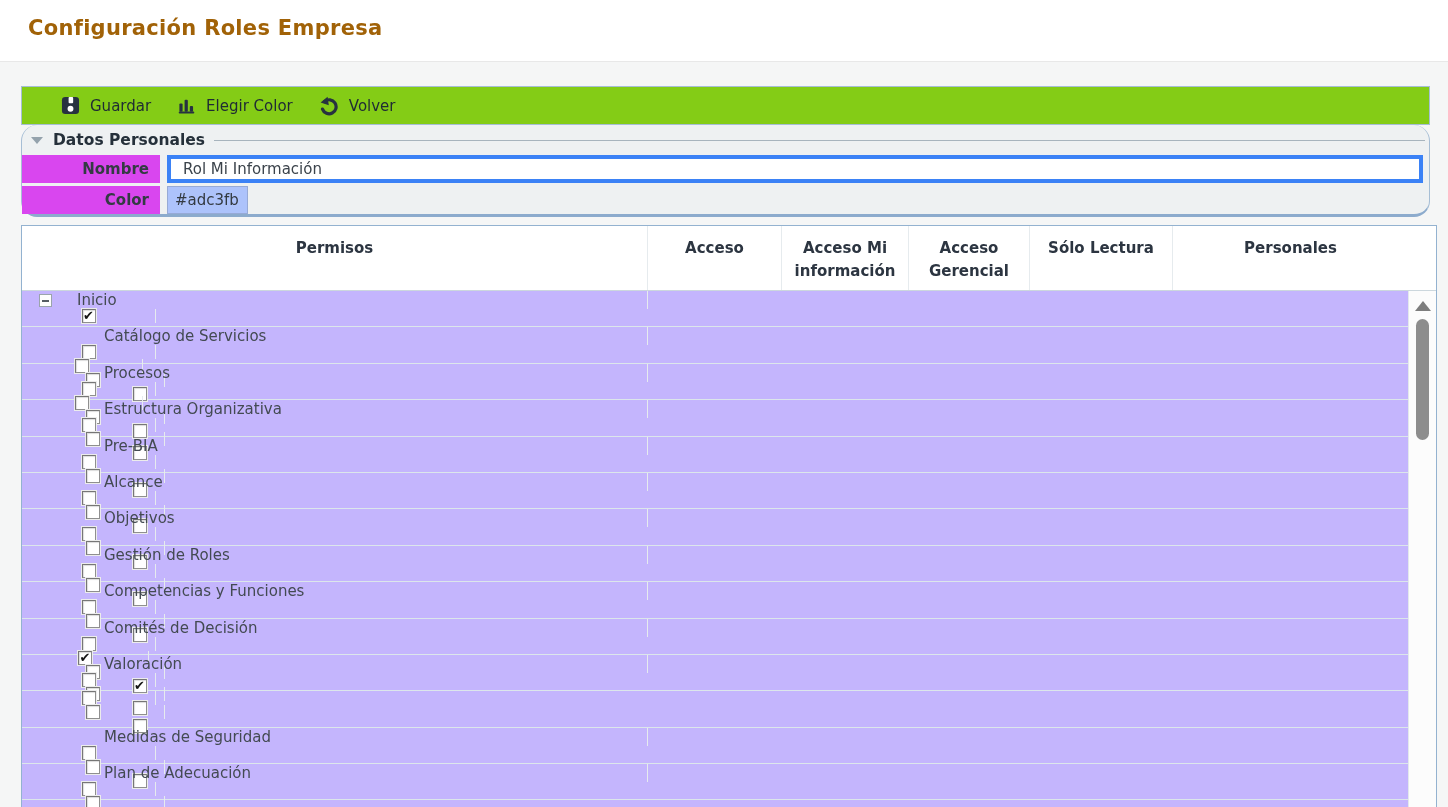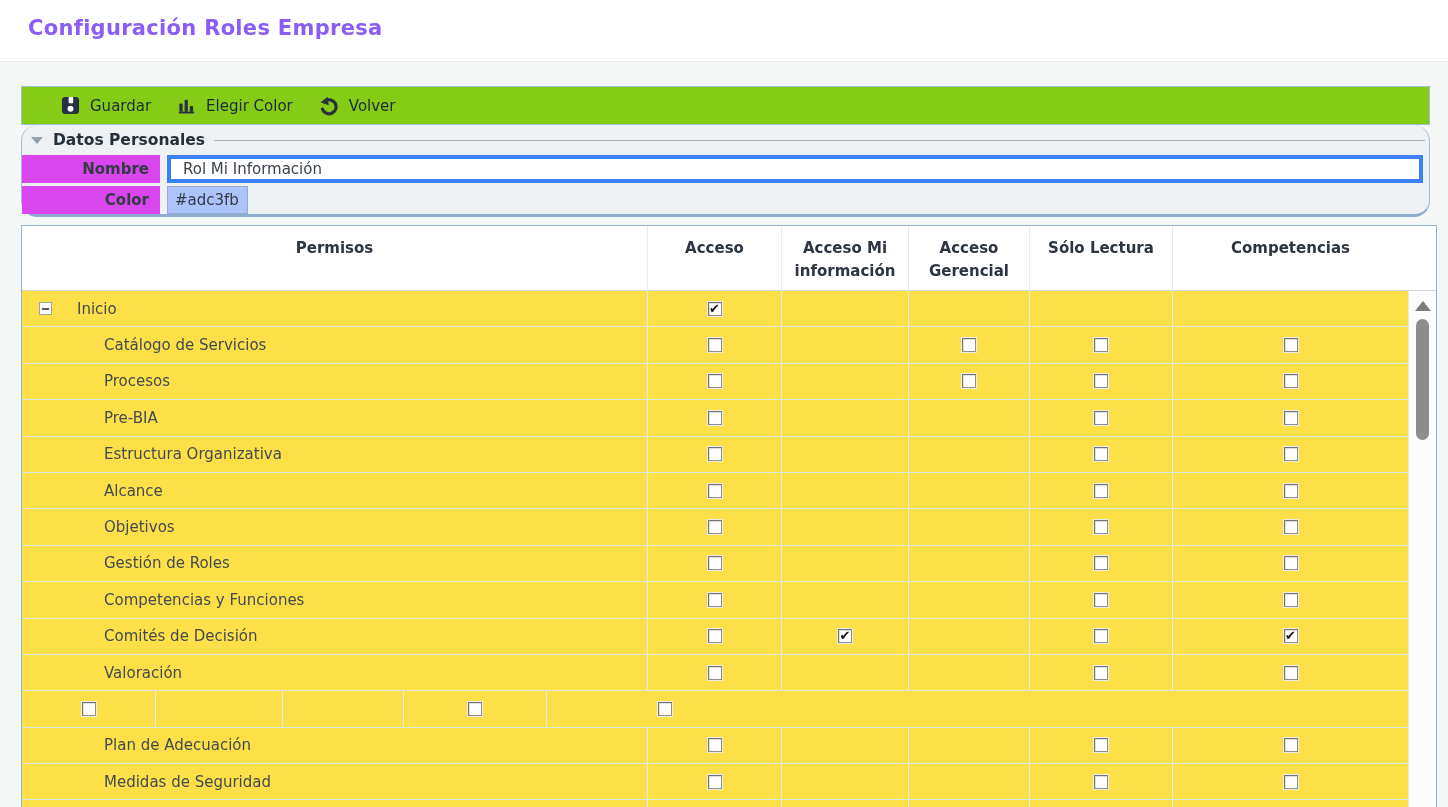--- a/index.html
+++ b/index.html
@@ -4,21 +4,21 @@
 <style>
   * { box-sizing: border-box; margin: 0; padding: 0; }
   html,body { width:1448px; height:807px; overflow:hidden; }
   body { font-family:"DejaVu Sans","Liberation Sans",sans-serif; background:#f5f6f6; }
   .screen { position:relative; width:1448px; height:807px; }
 
   
   .titlebar { position:absolute; top:0; left:0; width:1448px; height:62px;
               background:#ffffff; border-bottom:1px solid #e8e8e8; }
   .page-title { position:absolute; left:28px; top:16px; font-size:21px; font-weight:600;
-                color:#8b5cf6; letter-spacing:.3px; }
+                color:#a16207; letter-spacing:.3px; }
 
   
   .toolbar { position:absolute; left:21px; top:86px; width:1409px; height:39px;
              background:#84cc16; border:1px solid #a6bed5; display:flex; align-items:flex-end;
              padding-left:26px; }
   .tbtn { display:flex; align-items:center; gap:10px; padding:0 13px; height:100%;
           background:transparent; border:none; cursor:pointer;
           font-family:inherit; font-size:15px; color:#1f2a35; }
   .tbtn svg { display:block; }
 
@@ -46,21 +46,21 @@
             background:#ffffff; border:1px solid #93b2d0; border-bottom:none; overflow:hidden; }
   .thead { display:flex; height:65px; border-bottom:1px solid #ccd7dd; background:#fff; }
   .hcell { display:flex; justify-content:center; padding-top:11px; text-align:center;
            font-weight:700; font-size:15px; color:#2c3541; line-height:23px;
            border-right:1px solid #e6ebee; }
   .hcell.c-v, .hcell.c-corner { border-right:none; }
   .c-perm { width:626px; } .c-a { width:134px; } .c-am { width:127px; }
   .c-g { width:121px; } .c-sl { width:143px; } .c-v { width:235px; } .c-corner { width:28px; }
 
   .tbody { position:absolute; left:0; top:65px; width:1386px; }
-  .trow { display:flex; height:36.4px; border-bottom:1px solid #dce6eb; background:#fde047; }
+  .trow { display:flex; height:36.4px; border-bottom:1px solid #dce6eb; background:#c4b5fd;flex-direction:column; }
   .trow.partial { height:8px; border-bottom:none; }
   .cell { border-right:1px solid #e6ebee; display:flex; align-items:center; }
   .cell.c-v { border-right:none; }
   .cbcell { justify-content:center; }
   .label-cell { font-size:15px; color:#434a52; }
   .lvl1 .label-cell { padding-left:82px; }
   .lvl0 .label-cell { padding-left:17px; }
   .expander { width:13px; height:13px; background:#fdfdfd; border:1px solid #9aa4ab;
               position:relative; margin-right:25px; cursor:pointer; flex:none; }
   .expander::after { content:""; position:absolute; left:2px; right:2px; top:5px; height:2px;
@@ -141,21 +141,21 @@
     </div>
   </div>
 
   <div class="ptable">
     <div class="thead">
       <div class="hcell c-perm">Permisos</div>
       <div class="hcell c-a">Acceso</div>
       <div class="hcell c-am">Acceso Mi información</div>
       <div class="hcell c-g">Acceso Gerencial</div>
       <div class="hcell c-sl">Sólo Lectura</div>
-      <div class="hcell c-v">Competencias</div>
+      <div class="hcell c-v">Personales</div>
       <div class="hcell c-corner"></div>
     </div>
 
     <div class="tbody">
         <div class="trow lvl0">
           <div class="cell c-perm label-cell">
             <span class="expander"></span>
             <span>Inicio</span>
           </div>
           <div class="cell cbcell c-a">
@@ -197,37 +197,37 @@
           </div>
           <div class="cell cbcell c-sl">
             <span class="cb"></span>
           </div>
           <div class="cell cbcell c-v">
             <span class="cb"></span>
           </div>
         </div>
         <div class="trow lvl1">
           <div class="cell c-perm label-cell">
+            <span>Estructura Organizativa</span>
+          </div>
+          <div class="cell cbcell c-a">
+            <span class="cb"></span>
+          </div>
+          <div class="cell cbcell c-am"></div>
+          <div class="cell cbcell c-g"></div>
+          <div class="cell cbcell c-sl">
+            <span class="cb"></span>
+          </div>
+          <div class="cell cbcell c-v">
+            <span class="cb"></span>
+          </div>
+        </div>
+        <div class="trow lvl1">
+          <div class="cell c-perm label-cell">
             <span>Pre-BIA</span>
-          </div>
-          <div class="cell cbcell c-a">
-            <span class="cb"></span>
-          </div>
-          <div class="cell cbcell c-am"></div>
-          <div class="cell cbcell c-g"></div>
-          <div class="cell cbcell c-sl">
-            <span class="cb"></span>
-          </div>
-          <div class="cell cbcell c-v">
-            <span class="cb"></span>
-          </div>
-        </div>
-        <div class="trow lvl1">
-          <div class="cell c-perm label-cell">
-            <span>Estructura Organizativa</span>
           </div>
           <div class="cell cbcell c-a">
             <span class="cb"></span>
           </div>
           <div class="cell cbcell c-am"></div>
           <div class="cell cbcell c-g"></div>
           <div class="cell cbcell c-sl">
             <span class="cb"></span>
           </div>
           <div class="cell cbcell c-v">
@@ -340,37 +340,37 @@
           <div class="cell cbcell c-g"></div>
           <div class="cell cbcell c-sl">
             <span class="cb"></span>
           </div>
           <div class="cell cbcell c-v">
             <span class="cb"></span>
           </div>
         </div>
         <div class="trow lvl1">
           <div class="cell c-perm label-cell">
+            <span>Medidas de Seguridad</span>
+          </div>
+          <div class="cell cbcell c-a">
+            <span class="cb"></span>
+          </div>
+          <div class="cell cbcell c-am"></div>
+          <div class="cell cbcell c-g"></div>
+          <div class="cell cbcell c-sl">
+            <span class="cb"></span>
+          </div>
+          <div class="cell cbcell c-v">
+            <span class="cb"></span>
+          </div>
+        </div>
+        <div class="trow lvl1">
+          <div class="cell c-perm label-cell">
             <span>Plan de Adecuación</span>
-          </div>
-          <div class="cell cbcell c-a">
-            <span class="cb"></span>
-          </div>
-          <div class="cell cbcell c-am"></div>
-          <div class="cell cbcell c-g"></div>
-          <div class="cell cbcell c-sl">
-            <span class="cb"></span>
-          </div>
-          <div class="cell cbcell c-v">
-            <span class="cb"></span>
-          </div>
-        </div>
-        <div class="trow lvl1">
-          <div class="cell c-perm label-cell">
-            <span>Medidas de Seguridad</span>
           </div>
           <div class="cell cbcell c-a">
             <span class="cb"></span>
           </div>
           <div class="cell cbcell c-am"></div>
           <div class="cell cbcell c-g"></div>
           <div class="cell cbcell c-sl">
             <span class="cb"></span>
           </div>
           <div class="cell cbcell c-v">

